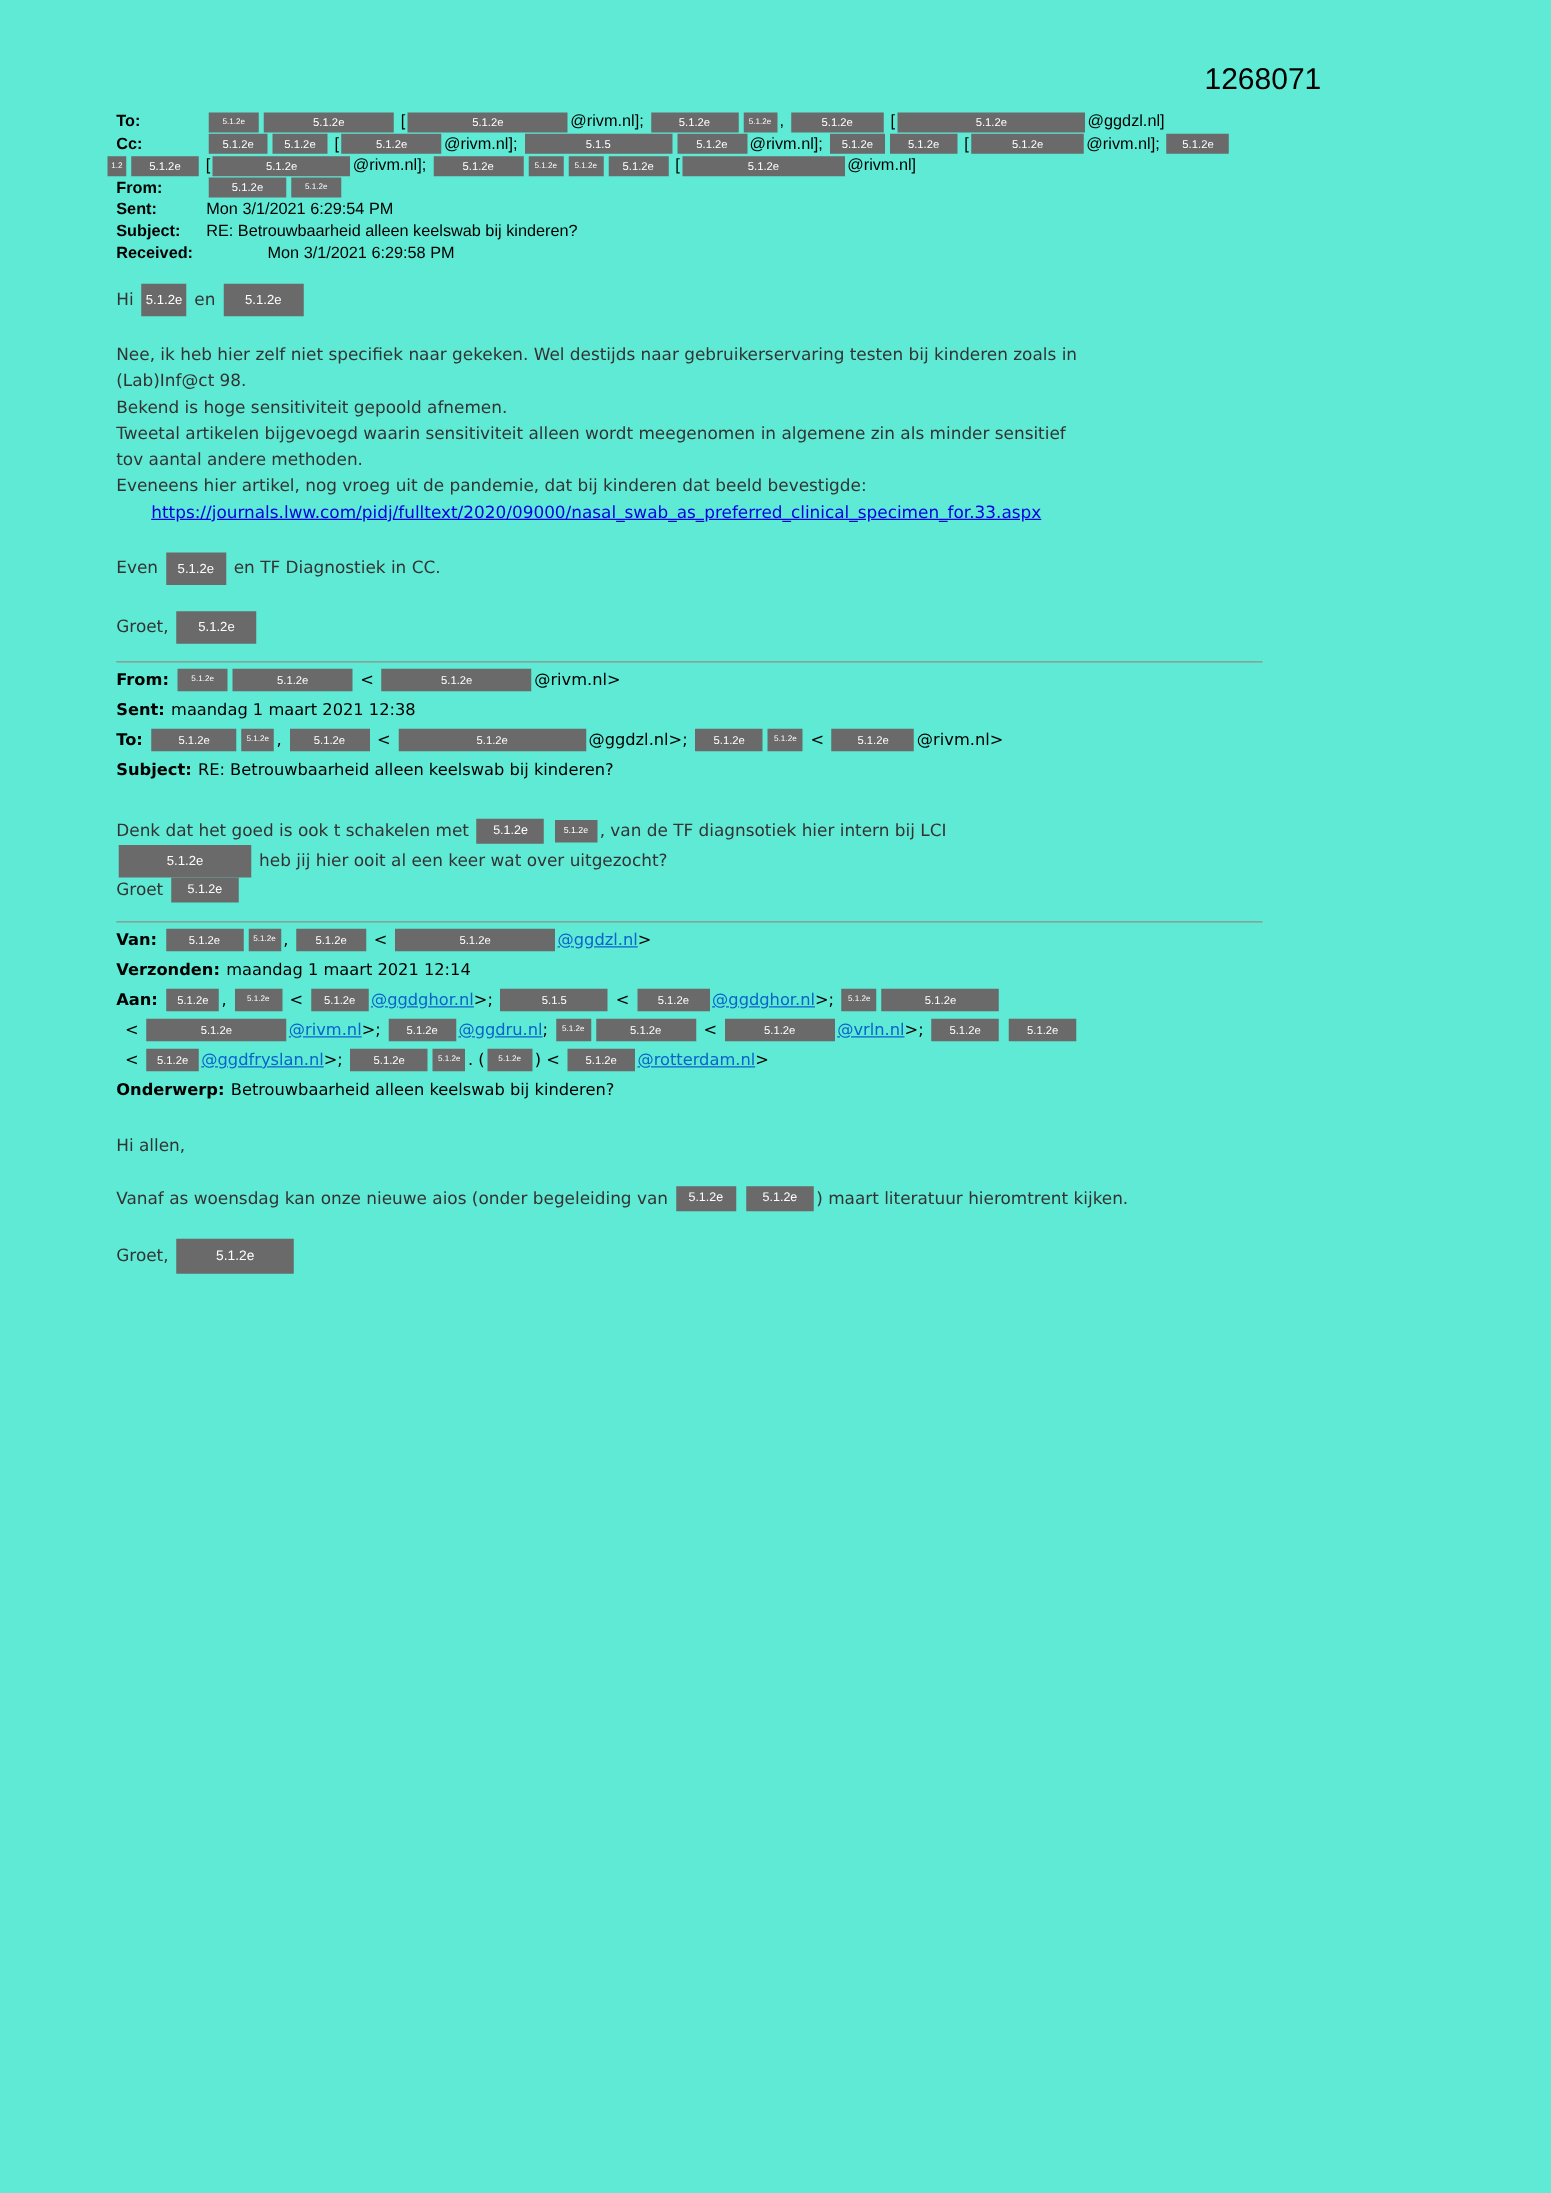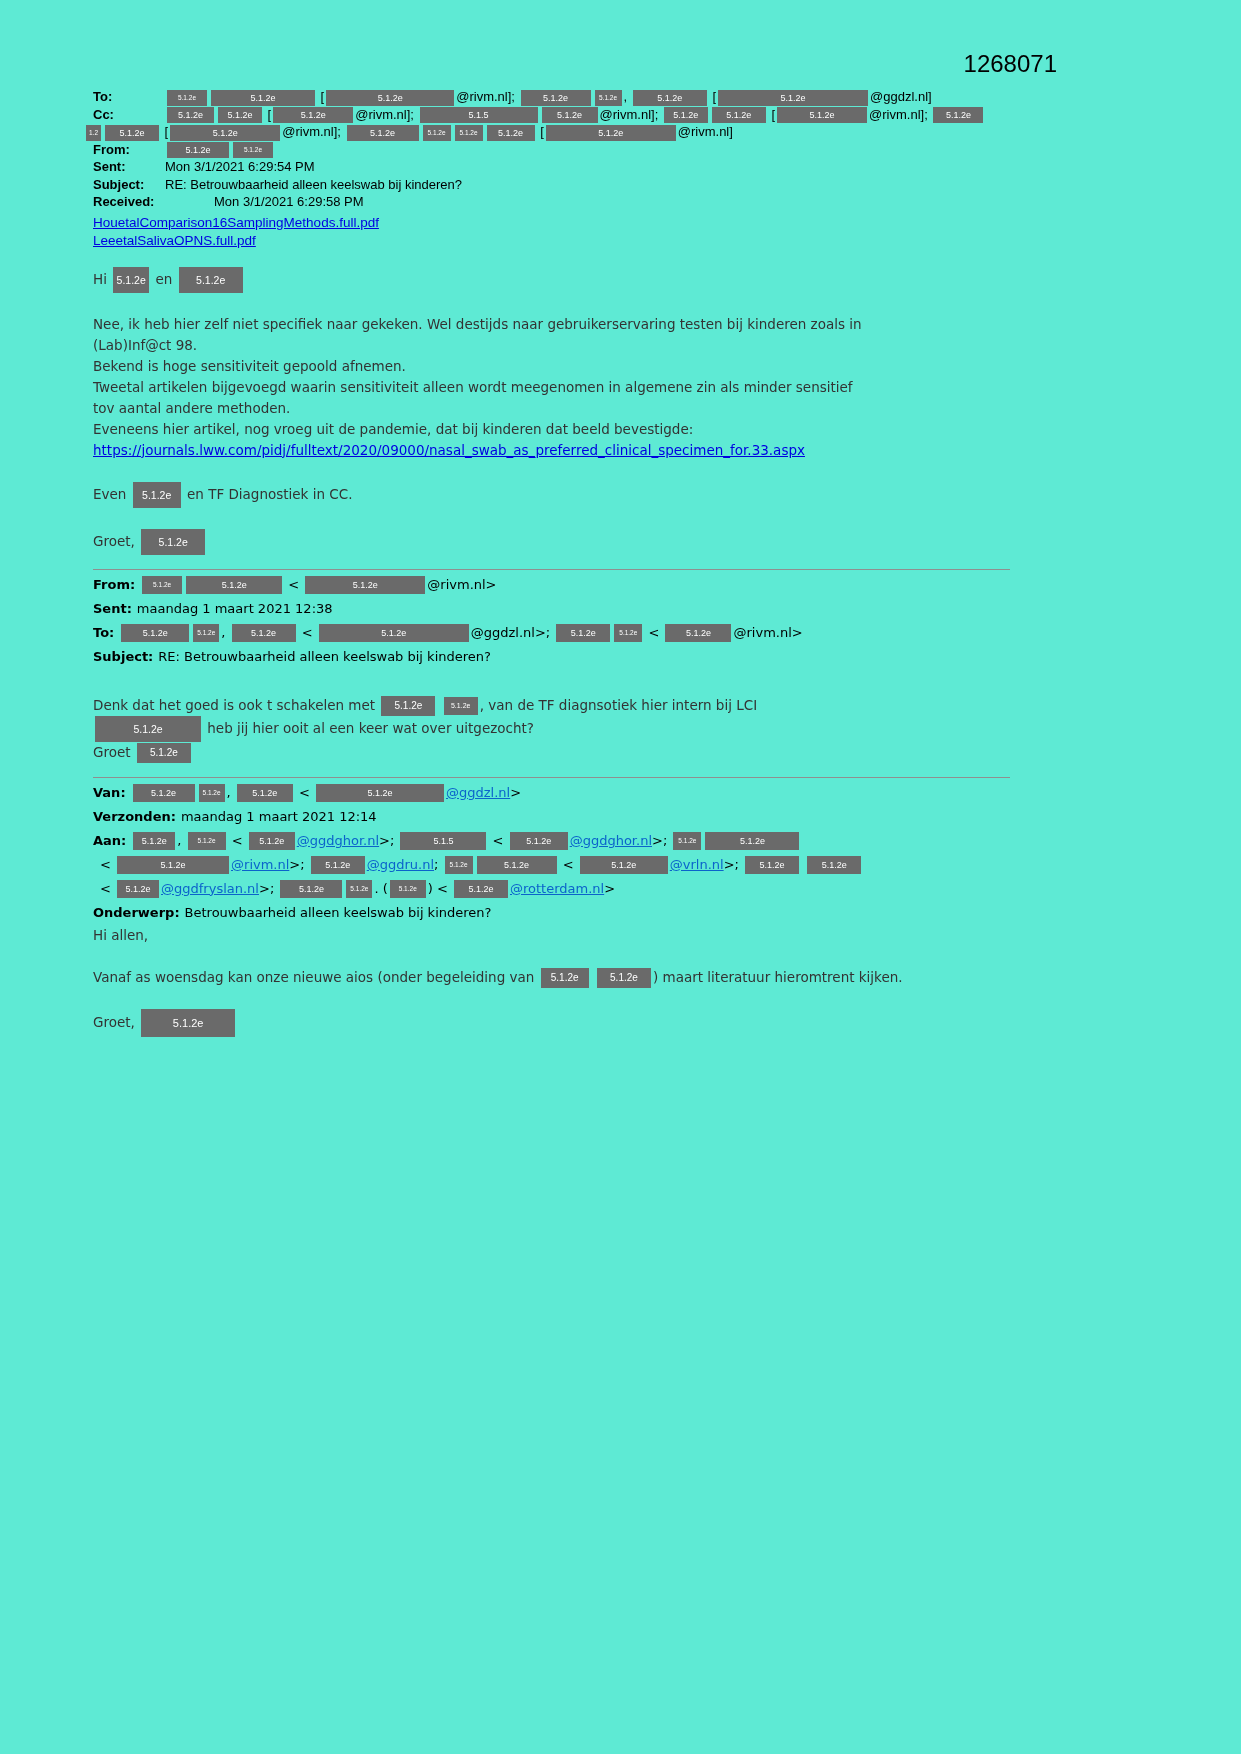--- a/index.html
+++ b/index.html
@@ -32,23 +32,23 @@
   .hdr-q .hrow{white-space:pre-wrap;}
   .hdr-q .hrow.cont{padding-left:7px;}
   .hdr-q .hlabel{font-weight:bold;margin-right:5px;}
   .hdr-q .red{height:18px;line-height:18px;}
   a.hlink{color:#0b63cb;text-decoration:underline;}
 
   
   .body{font-size:13.5px;line-height:21px;color:#333;width:920px;}
   .body1{margin-top:16px;}
   .body2{margin-top:26px;}
-  .body3{}
+  .body3{margin-top:22px;}
   .bline{white-space:pre-wrap;min-height:21px;}
-  a.burl{color:#0000e0;text-decoration:underline;}
+  a.burl{color:#0000e0;text-decoration:underline;margin-left:28px;}
   .body .red{height:20px;line-height:20px;font-size:10px;}
   .body .red.s{height:18px;line-height:18px;font-size:7px;}
   .body .red.l{height:26px;line-height:26px;font-size:10.5px;}
   .body .red.xl{height:28px;line-height:28px;font-size:11px;}
 
   
   .red{
     display:inline-block;background:#6a6a6a;color:#ffffff;
     text-align:center;vertical-align:middle;
     height:16px;line-height:16px;font-size:9px;
@@ -92,24 +92,20 @@
         <div class="hrow">
           <span class="hlabel">Subject:</span>
           <span class="hval"><span>RE: Betrouwbaarheid alleen keelswab bij kinderen?</span></span>
         </div>
         <div class="hrow">
           <span class="hlabel">Received:</span>
           <span class="hval" style="margin-left: 49px;"><span>Mon 3/1/2021 6:29:58 PM</span></span>
         </div>
       </div>
 
-    <div class="att-block">
-        <div><a href="#" class="att">HouetalComparison16SamplingMethods.full.pdf</a></div>
-        <div><a href="#" class="att">LeeetalSalivaOPNS.full.pdf</a></div>
-      </div>
 
     <div class="body body1">
         <div class="bline"><span>Hi </span><span class="red l" style="min-width: 36px;">5.1.2e</span><span> en </span><span class="red l" style="min-width: 64px;">5.1.2e</span></div>
         <div class="bline">&nbsp;</div>
         <div class="bline"><span>Nee, ik heb hier zelf niet specifiek naar gekeken. Wel destijds naar gebruikerservaring testen bij kinderen zoals in</span></div>
         <div class="bline"><span>(Lab)Inf@ct 98.</span></div>
         <div class="bline"><span>Bekend is hoge sensitiviteit gepoold afnemen.</span></div>
         <div class="bline"><span>Tweetal artikelen bijgevoegd waarin sensitiviteit alleen wordt meegenomen in algemene zin als minder sensitief</span></div>
         <div class="bline"><span>tov aantal andere methoden.</span></div>
         <div class="bline"><span>Eveneens hier artikel, nog vroeg uit de pandemie, dat bij kinderen dat beeld bevestigde:</span></div>

